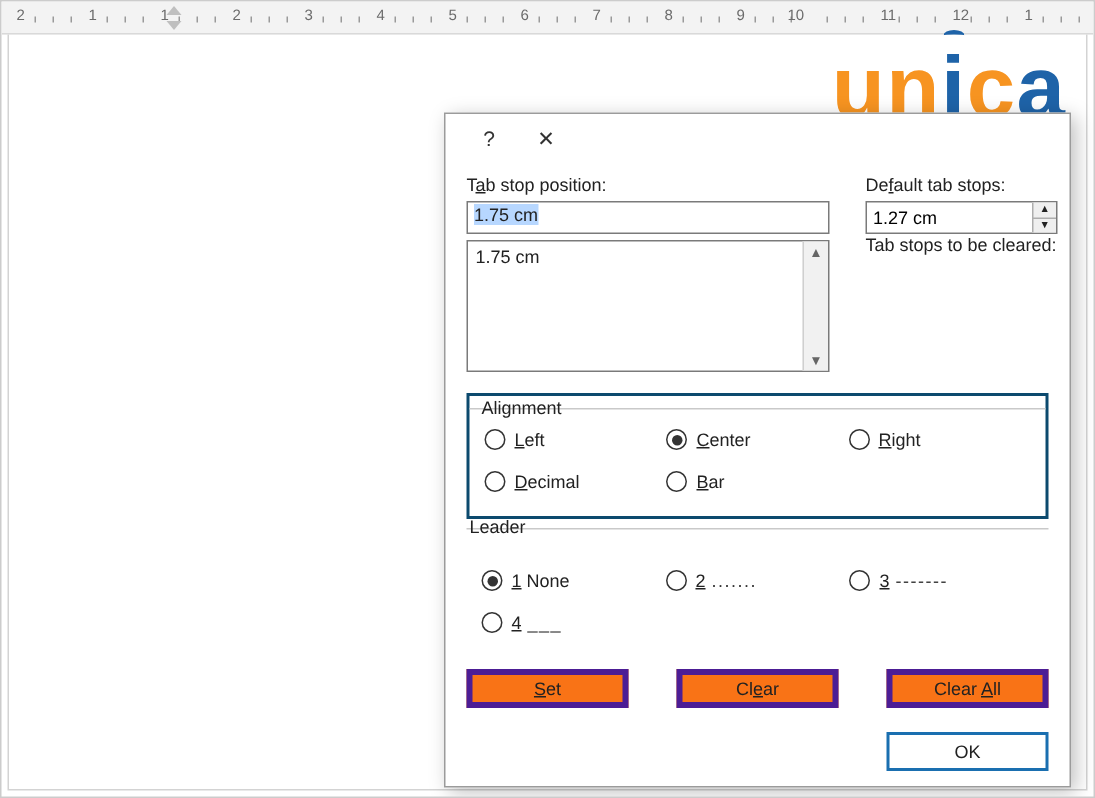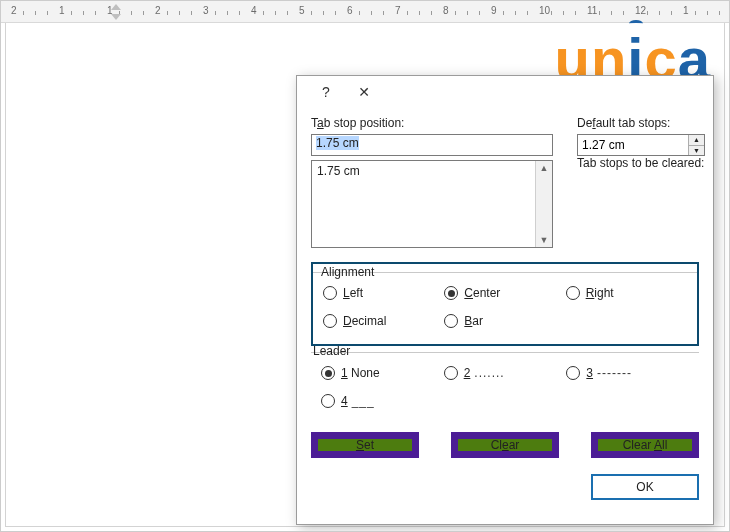--- a/index.html
+++ b/index.html
@@ -54,21 +54,21 @@
 .fieldset.alignment .legend{ top:1px; left:6px; }
 
 .radio-grid { display:grid; grid-template-columns: repeat(3, 1fr); row-gap:14px; }
 .radio-item { display:flex; gap:6px; font-size:12px; }
 .rcircle { width:14px; height:14px; border:1px solid #333; border-radius:50%; display:flex; align-items:center; justify-content:center; }
 .rcircle.checked::after { content:""; width:7px; height:7px; background:#333; border-radius:50%; }
 .leader-sample { margin-left:4px; letter-spacing:1px; color:#333; }
 
 .btn-row { display:flex; gap:20px; margin-top:14px; justify-content:space-between; }
 .btn-row.right { justify-content:flex-end; gap:16px; margin-top:16px; }
-.btn { width:108px; height:26px; background:#4d7c0f; border:7px solid #4c1d95; font-size:12px; display:flex; align-items:center; justify-content:center; }
+.btn { width:108px; height:26px; background:#f97316; border:4px solid #4c1d95; font-size:12px; display:flex; align-items:center; justify-content:center; }
 .btn.primary { background:#fff; border:2px solid #1a6fb0; }
 </style>
 </head>
 <body>
 
 <div class="outer-frame"></div>
 
 <div class="ruler">
   <div class="ruler-track" id="ruler-track">
       <span class="ruler-num" style="left: 10px;">2</span>
@@ -108,21 +108,21 @@
       <div class="ruler-tick" style="left: 418px;"></div>
       <div class="ruler-tick" style="left: 430px;"></div>
       <span class="ruler-num" style="left: 442px;">8</span>
       <div class="ruler-tick" style="left: 454px;"></div>
       <div class="ruler-tick" style="left: 466px;"></div>
       <div class="ruler-tick" style="left: 478px;"></div>
       <span class="ruler-num" style="left: 490px;">9</span>
       <div class="ruler-tick" style="left: 502px;"></div>
       <div class="ruler-tick" style="left: 514px;"></div>
       <div class="ruler-tick" style="left: 526px;"></div>
-      <span class="ruler-num" style="left: 538px;">10</span>
+      <span class="ruler-num" style="left: 524px;">10</span>
       <div class="ruler-tick" style="left: 550px;"></div>
       <div class="ruler-tick" style="left: 562px;"></div>
       <div class="ruler-tick" style="left: 574px;"></div>
       <span class="ruler-num" style="left: 586px;">11</span>
       <div class="ruler-tick" style="left: 598px;"></div>
       <div class="ruler-tick" style="left: 610px;"></div>
       <div class="ruler-tick" style="left: 622px;"></div>
       <span class="ruler-num" style="left: 634px;">12</span>
       <div class="ruler-tick" style="left: 646px;"></div>
       <div class="ruler-tick" style="left: 658px;"></div>
@@ -197,21 +197,21 @@
           <div class="rcircle"></div>
           <span><span class="underline">D</span><span>ecimal</span></span>
         </div>
         <div class="radio-item">
           <div class="rcircle"></div>
           <span><span class="underline">B</span><span>ar</span></span>
         </div>
       </div>
     </div>
 
-    <div class="fieldset" style="margin-top:6px; padding-top:14px;">
+    <div class="fieldset" style="margin-top:6px; padding-top:28px;">
       <div class="legend">Leader</div>
       <div class="radio-grid">
         <div class="radio-item">
           <div class="rcircle checked"></div>
           <span><span class="underline">1</span><span> None</span></span>
         </div>
         <div class="radio-item">
           <div class="rcircle"></div>
           <span><span class="underline">2</span><span class="leader-sample">.......</span></span>
         </div>

